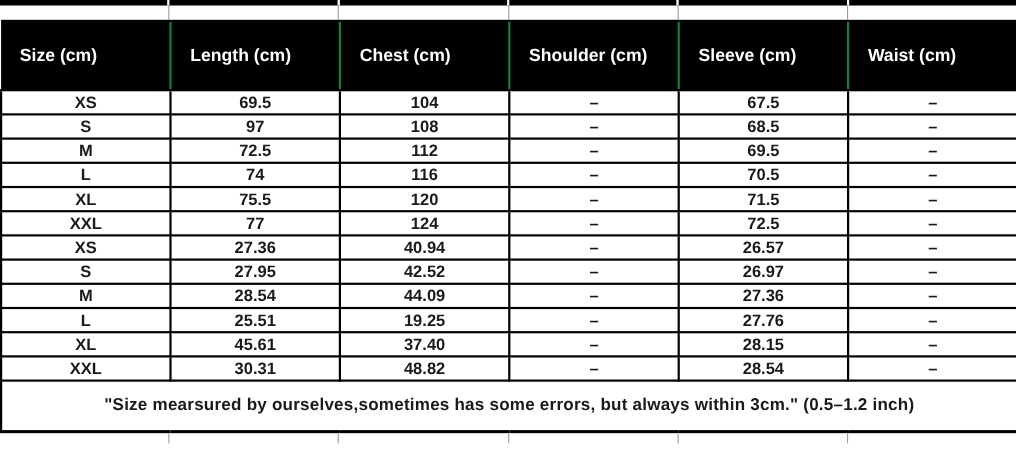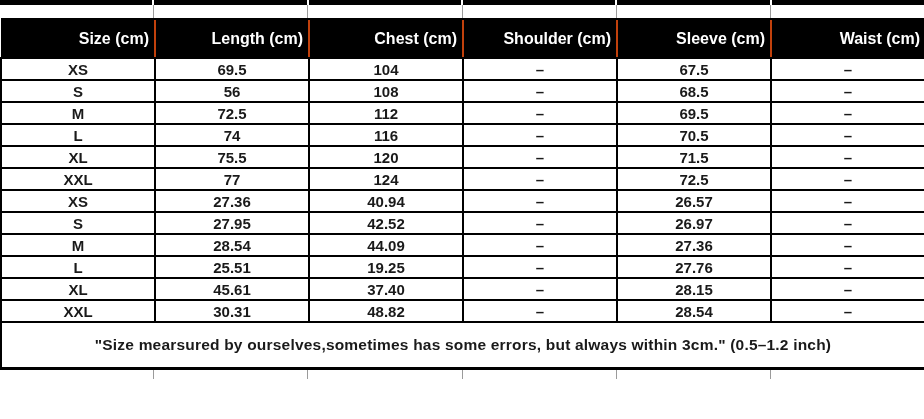--- a/index.html
+++ b/index.html
@@ -33,27 +33,27 @@
     font-weight: bold;
     color: #1a1a1a;
   }
   table.size-chart col { width: 154px; }
   table.size-chart th {
     background: #000000;
     color: #ffffff;
     font-size: 16px;
     font-weight: bold;
     height: 27px;
-    text-align: right;
+    text-align: left;
     vertical-align: middle;
     border-top: 2px solid #000000;
     border-bottom: 2px solid #000000;
-    padding: 5px;
-  }
-  table.size-chart th + th { border-left: 2px solid #c2410c; margin-left: 31px; }
+    padding: 17px;
+  }
+  table.size-chart th + th { border-left: 2px solid #15803d; margin-left: 31px; }
   table.size-chart td {
     border: 2px solid #000000;
     text-align: center;
     vertical-align: middle;
     font-size: 15px;
     height: 20px;
     padding: 0;
   }
   table.size-chart tr.footer-row td {
     height: 44px;
@@ -107,21 +107,21 @@
     <tr>
       <td>XS</td>
       <td>69.5</td>
       <td>104</td>
       <td>–</td>
       <td>67.5</td>
       <td>–</td>
     </tr>
     <tr>
       <td>S</td>
-      <td>56</td>
+      <td>97</td>
       <td>108</td>
       <td>–</td>
       <td>68.5</td>
       <td>–</td>
     </tr>
     <tr>
       <td>M</td>
       <td>72.5</td>
       <td>112</td>
       <td>–</td>

